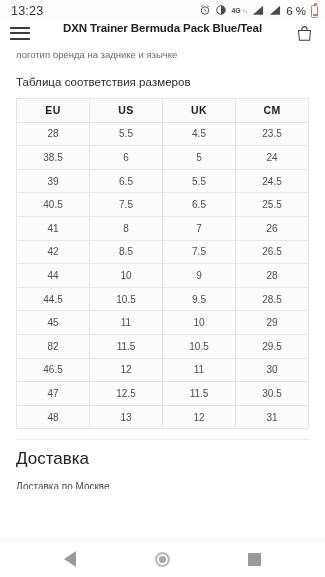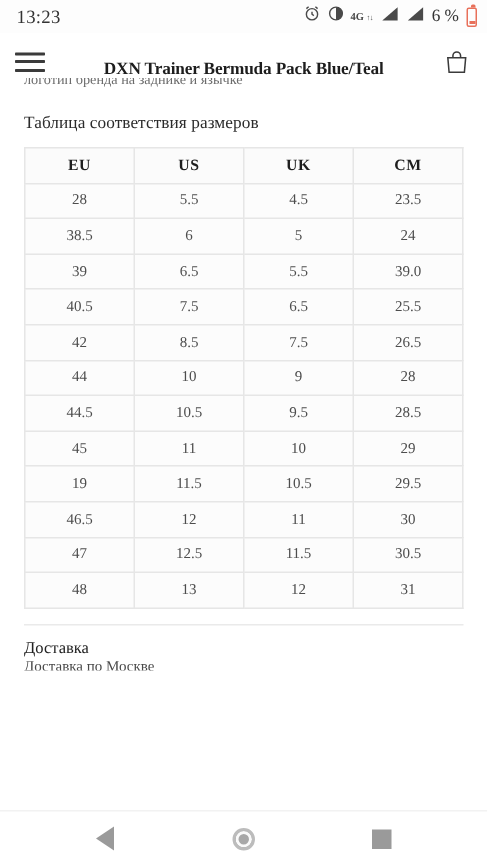--- a/index.html
+++ b/index.html
@@ -14,21 +14,20 @@
   }
 
   #phone {
     position: relative;
     width: 325px;
     height: 577px;
     background: #ffffff;
     display: flex;
     flex-direction: column;
     overflow: hidden;
-    font-family: Liberation Serif, serif;
   }
 
   
   .status-bar {
     height: 22px;
     flex: 0 0 22px;
     background: #fdfdfd;
     display: flex;
     align-items: center;
     padding: 0 7px 0 11px;
@@ -88,21 +87,21 @@
     height: 2px;
     background: #e8705a;
   }
 
   
   .app-header {
     height: 30px;
     flex: 0 0 30px;
     background: #ffffff;
     display: flex;
-    align-items: flex-end;
+    align-items: flex-start;
     padding: 0 10px;
     position: relative;
     z-index: 5;
   }
   .hamburger {
     width: 22px; height: 22px;
     display: flex; flex-direction: column;
     justify-content: center; gap: 3.5px;
     cursor: pointer;
     flex: 0 0 22px;
@@ -198,24 +197,24 @@
     height: 10px;
   }
   .delivery-sec {
     padding: 0 16px;
   }
   .delivery-rule {
     border-top: 1px solid #eaeaea;
     margin-bottom: 9px;
   }
   .delivery-title {
-    font-size: 11px;
+    font-size: 17px;
     color: #222;
     font-weight: 400;
-    margin-bottom: 1px;
+    margin-bottom: 12px;
   }
   .delivery-sub {
     font-size: 10px;
     color: #4a4a4a;
     height: 8px;
     overflow: hidden;
     line-height: 11px;
   }
 
   
@@ -343,29 +342,35 @@
             <tr>
               <td>38.5</td>
               <td>6</td>
               <td>5</td>
               <td>24</td>
             </tr>
             <tr>
               <td>39</td>
               <td>6.5</td>
               <td>5.5</td>
-              <td>39.0</td>
+              <td>24.5</td>
             </tr>
             <tr>
               <td>40.5</td>
               <td>7.5</td>
               <td>6.5</td>
               <td>25.5</td>
             </tr>
             <tr>
+              <td>41</td>
+              <td>8</td>
+              <td>7</td>
+              <td>26</td>
+            </tr>
+            <tr>
               <td>42</td>
               <td>8.5</td>
               <td>7.5</td>
               <td>26.5</td>
             </tr>
             <tr>
               <td>44</td>
               <td>10</td>
               <td>9</td>
               <td>28</td>
@@ -376,21 +381,21 @@
               <td>9.5</td>
               <td>28.5</td>
             </tr>
             <tr>
               <td>45</td>
               <td>11</td>
               <td>10</td>
               <td>29</td>
             </tr>
             <tr>
-              <td>19</td>
+              <td>82</td>
               <td>11.5</td>
               <td>10.5</td>
               <td>29.5</td>
             </tr>
             <tr>
               <td>46.5</td>
               <td>12</td>
               <td>11</td>
               <td>30</td>
             </tr>

